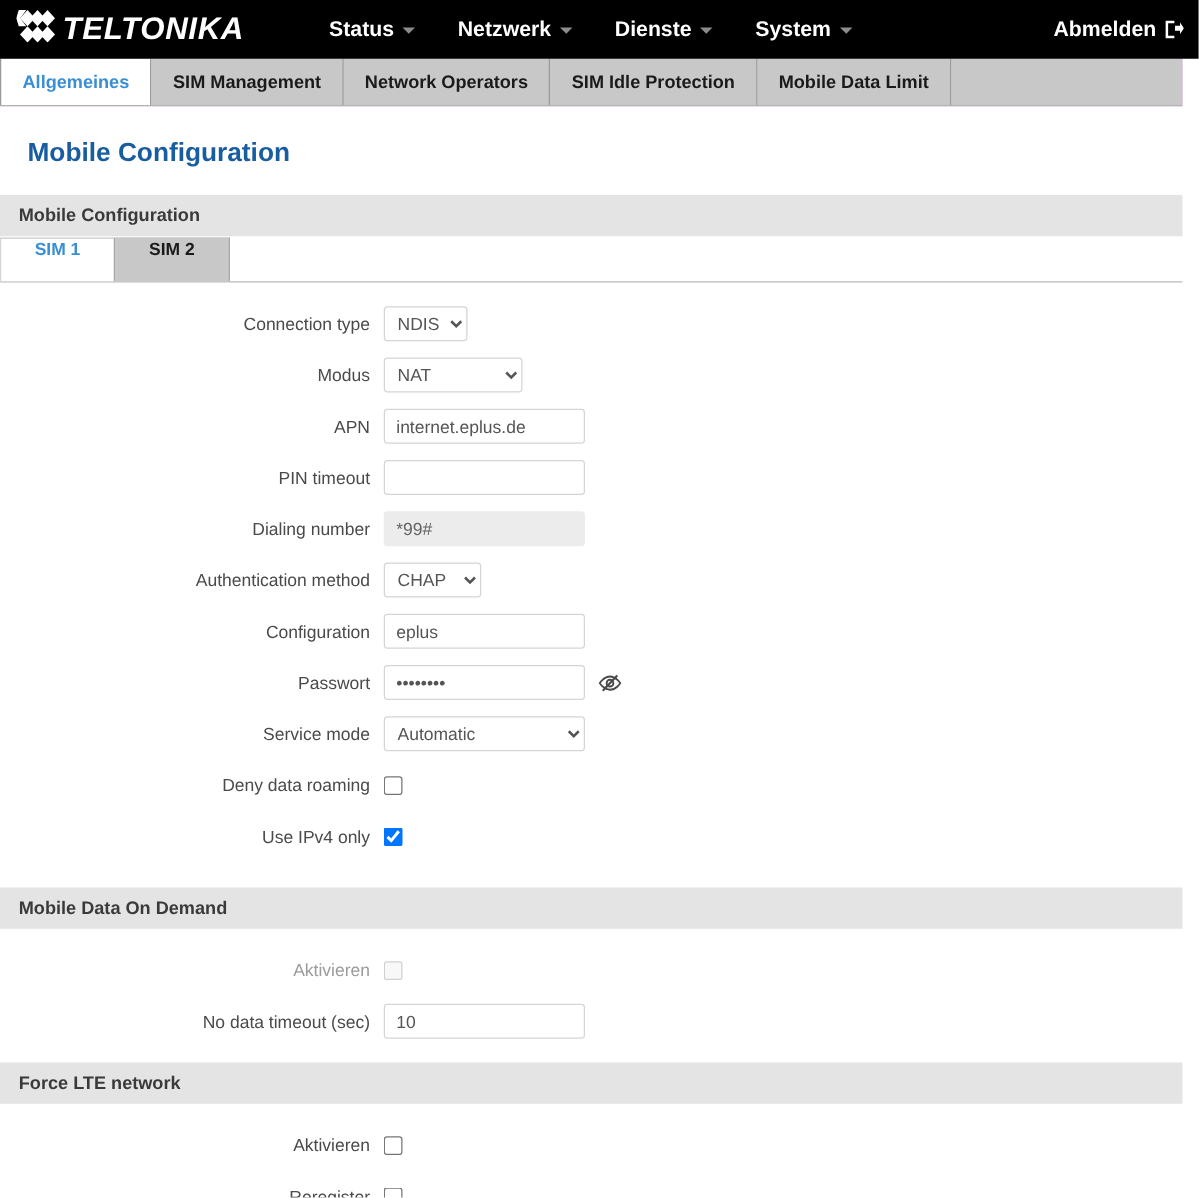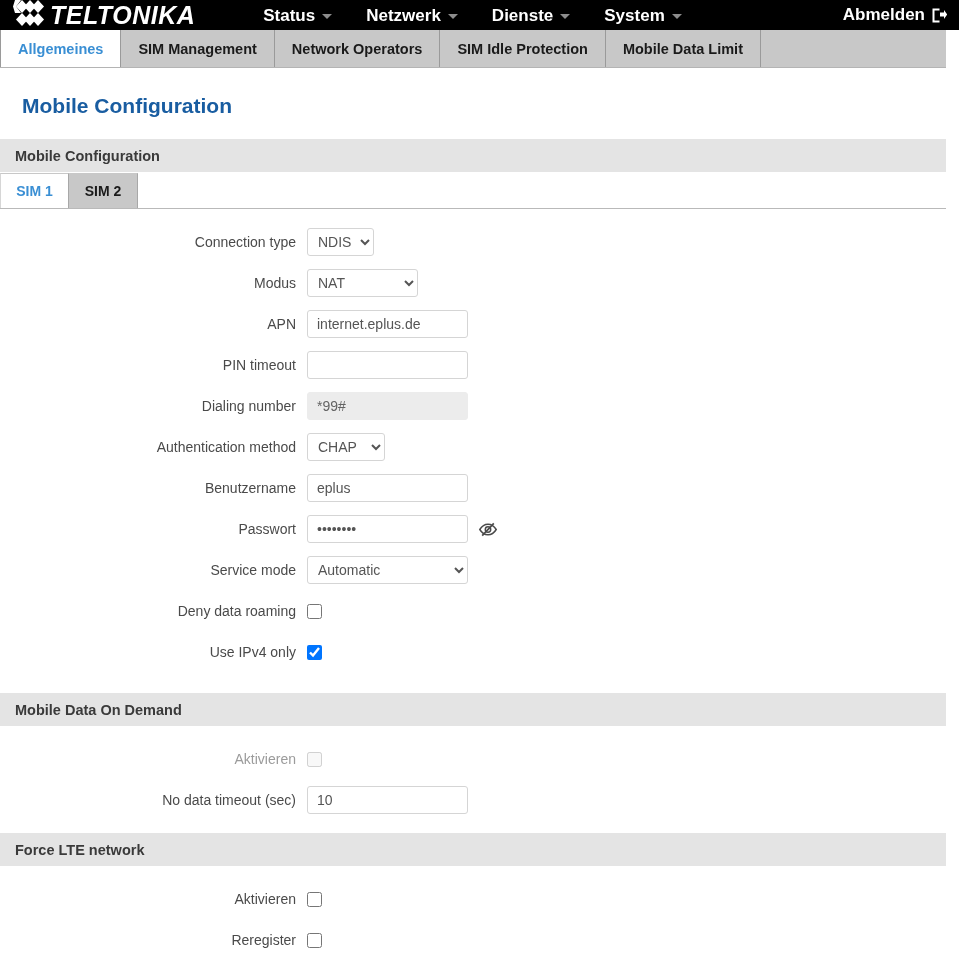--- a/index.html
+++ b/index.html
@@ -7,21 +7,21 @@
   html, body {
     margin: 0; padding: 0;
     width: 959px; height: 958px;
     background: #ffffff;
     font-family: "Liberation Sans", sans-serif;
     overflow: hidden;
   }
 
   
   .topbar {
-    height: 30px;
+    height: 47px;
     background: #000000;
     display: flex;
     align-items: center;
     position: relative;
   }
   .logo {
     display: flex;
     align-items: center;
     margin-left: 13px;
     height: 30px;
@@ -133,25 +133,25 @@
   .simtabs {
     display: flex;
     align-items: stretch;
     width: 946px;
     height: 36px;
     border-bottom: 1px solid #b9b9b9;
     margin-top: 1px;
   }
   .simtab {
     display: flex;
-    align-items: center;
+    align-items: flex-start;
     justify-content: center;
     font-size: 14px;
     font-weight: bold;
-    width: 69px;
+    width: 92px;
     cursor: pointer;
     color: #1a1a1a;
     background: #c8c8c8;
     border-right: 1px solid #a8a8a8;
     border-top: 1px solid #c8c8c8;
   }
   .simtab:first-child { border-left: 1px solid #d6d6d6; }
   .simtab.active {
     background: #ffffff;
     color: #3a8fd4;
@@ -358,21 +358,21 @@
   <div class="row">
     <div class="row-label">Authentication method</div>
     <div class="field">
       <select class="w77">
         <option>CHAP</option>
       </select>
     </div>
   </div>
 
   <div class="row">
-    <div class="row-label">Benutzername</div>
+    <div class="row-label">Configuration</div>
     <div class="field">
       <input type="text" class="w160" value="eplus" style="">
     </div>
   </div>
 
   <div class="row">
     <div class="row-label">Passwort</div>
     <div class="field">
       <input type="text" class="w160" value="••••••••" style="">
       <span class="eye">

